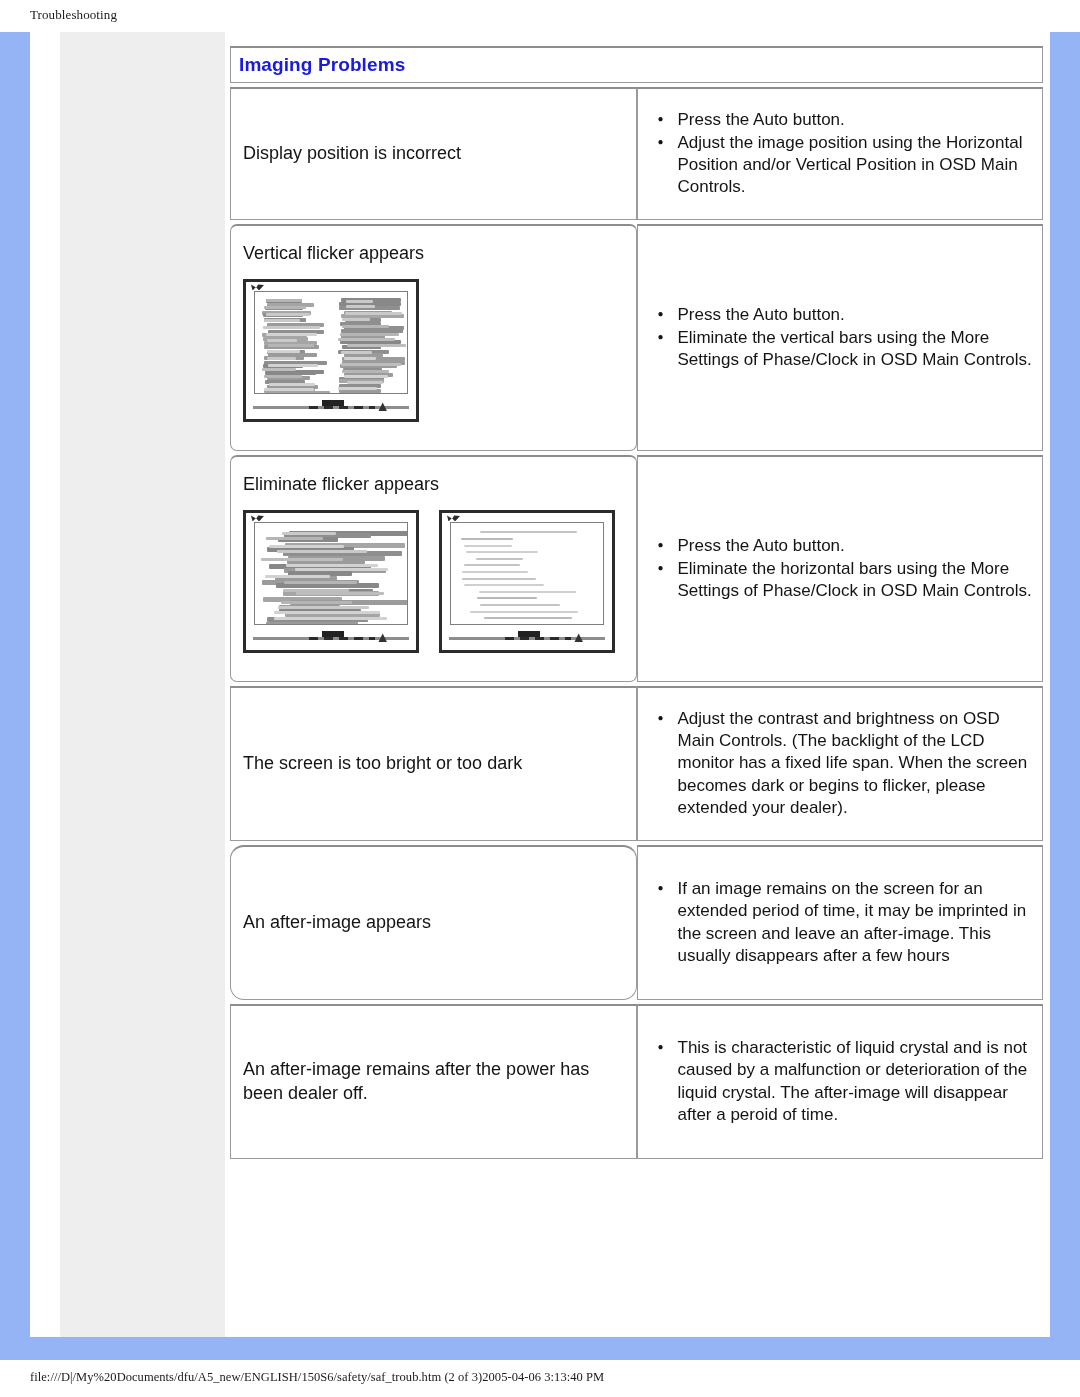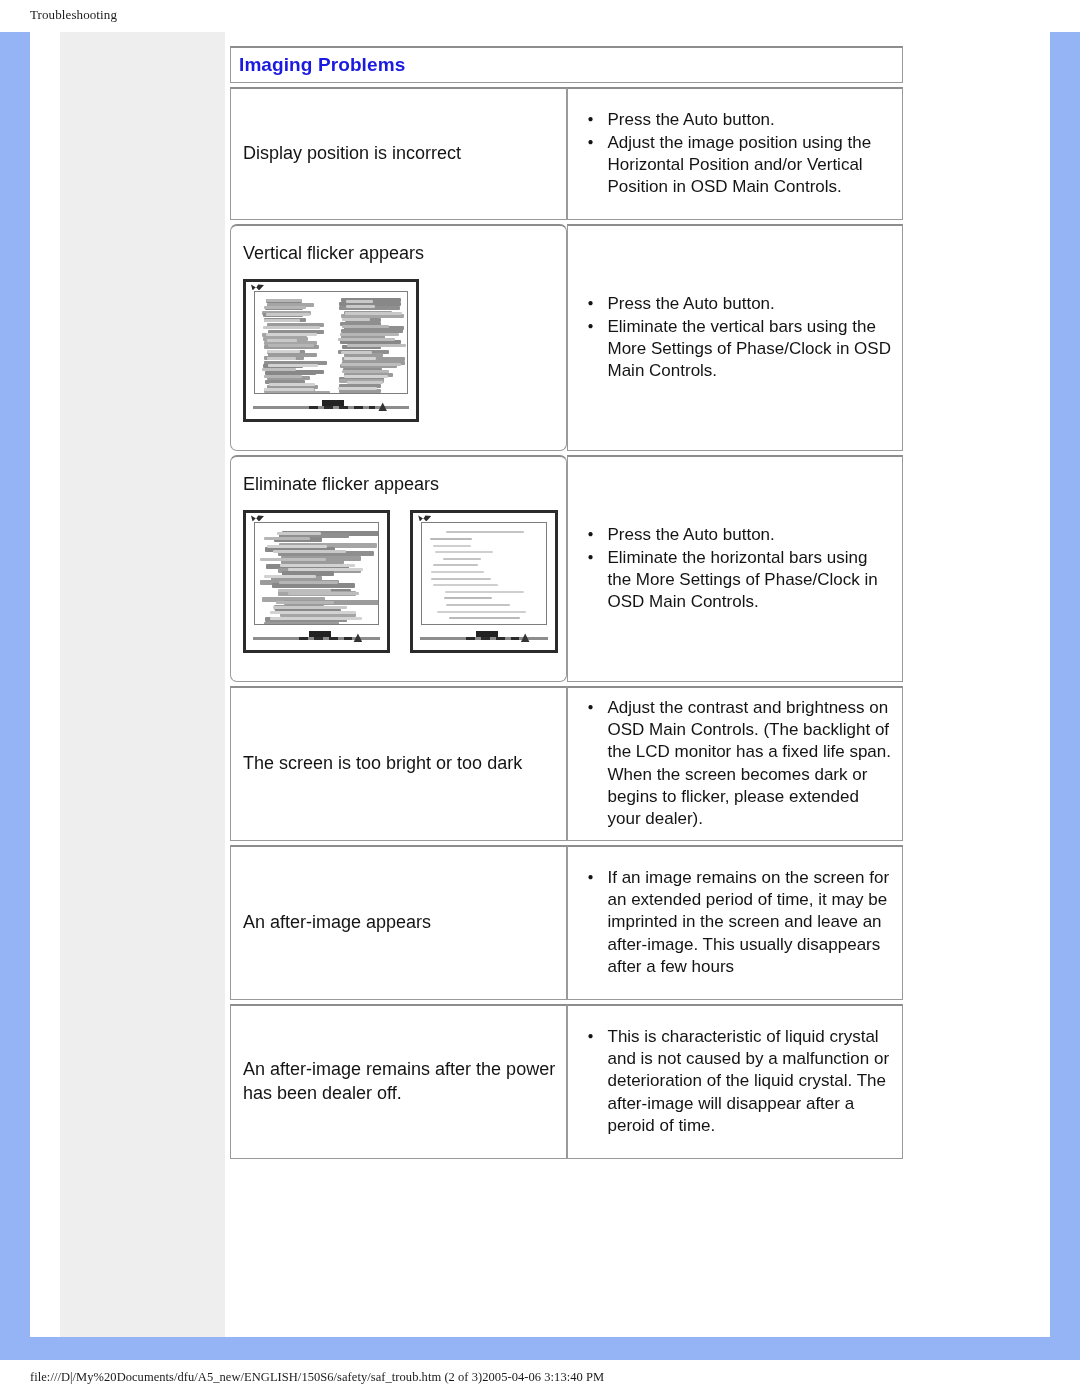--- a/index.html
+++ b/index.html
@@ -60,21 +60,21 @@
     width: 165px;
     height: 1305px;
     background: #eeeeee;
   }
 
   
   .content-table {
     position: absolute;
     left: 200px;
     top: 10px;
-    width: 673px;
+    width: 813px;
     border-collapse: separate;
     border-spacing: 0px 4px;
     table-layout: fixed;
   }
   .content-table td {
     border: 1px solid #9a9a9a;
     border-top: 2px solid #8d8d8d;
     vertical-align: middle;
     background: #ffffff;
     padding: 6px 8px;
@@ -459,21 +459,21 @@
             <div class="symptom-text">The screen is too bright or too dark</div>
           </td>
           <td class="col-solution">
             <ul class="solution-list">
               <li>Adjust the contrast and brightness on OSD Main Controls. (The backlight of the LCD monitor has a fixed life span. When the screen becomes dark or begins to flicker, please extended your dealer).</li>
             </ul>
           </td>
         </tr>
 
         <tr>
-          <td class="col-symptom" style="height:140px;">
+          <td class="col-symptom" style="height:140px;border-radius:14px;">
             <div class="symptom-text">An after-image appears</div>
           </td>
           <td class="col-solution">
             <ul class="solution-list">
               <li>If an image remains on the screen for an extended period of time, it may be imprinted in the screen and leave an after-image. This usually disappears after a few hours</li>
             </ul>
           </td>
         </tr>
 
         <tr>

